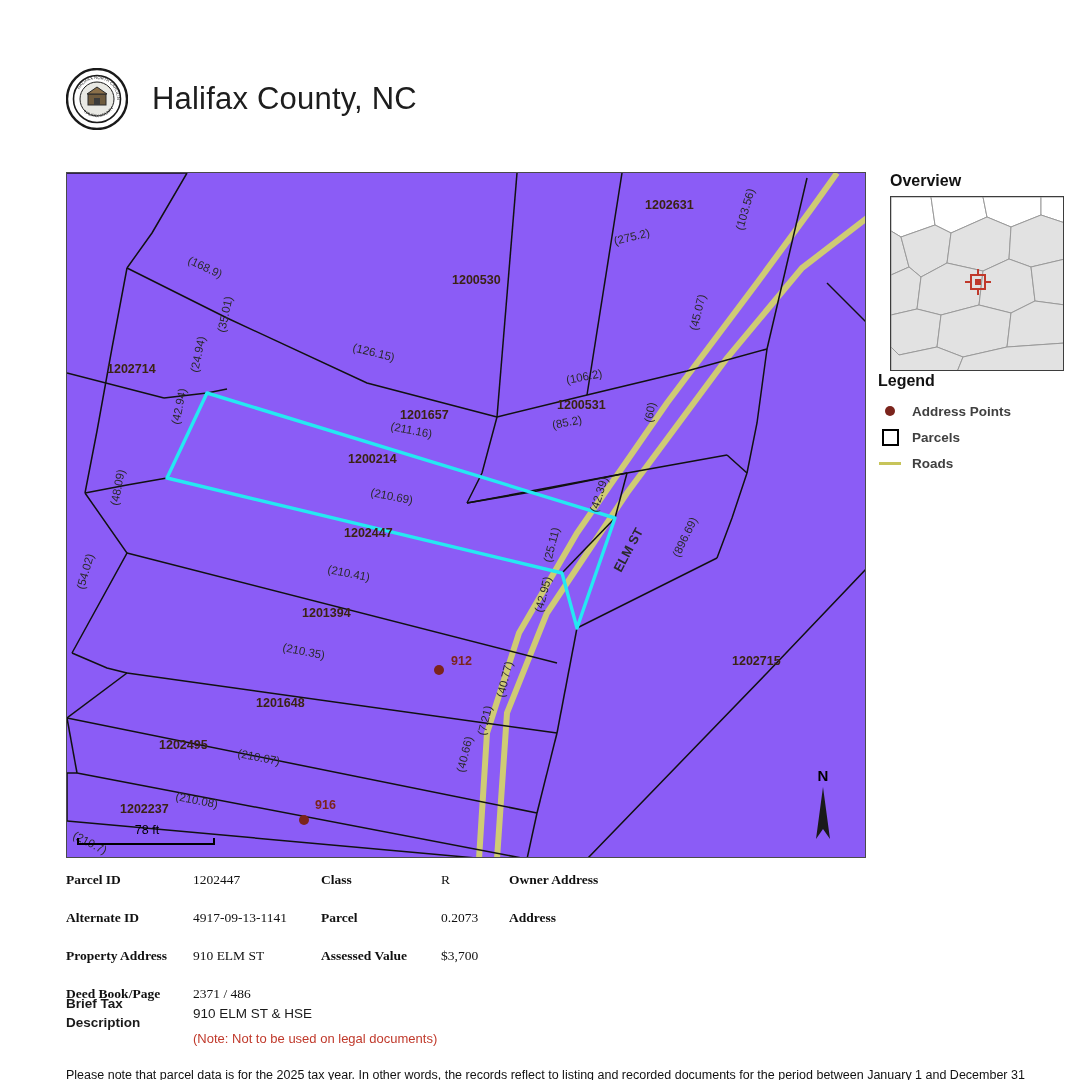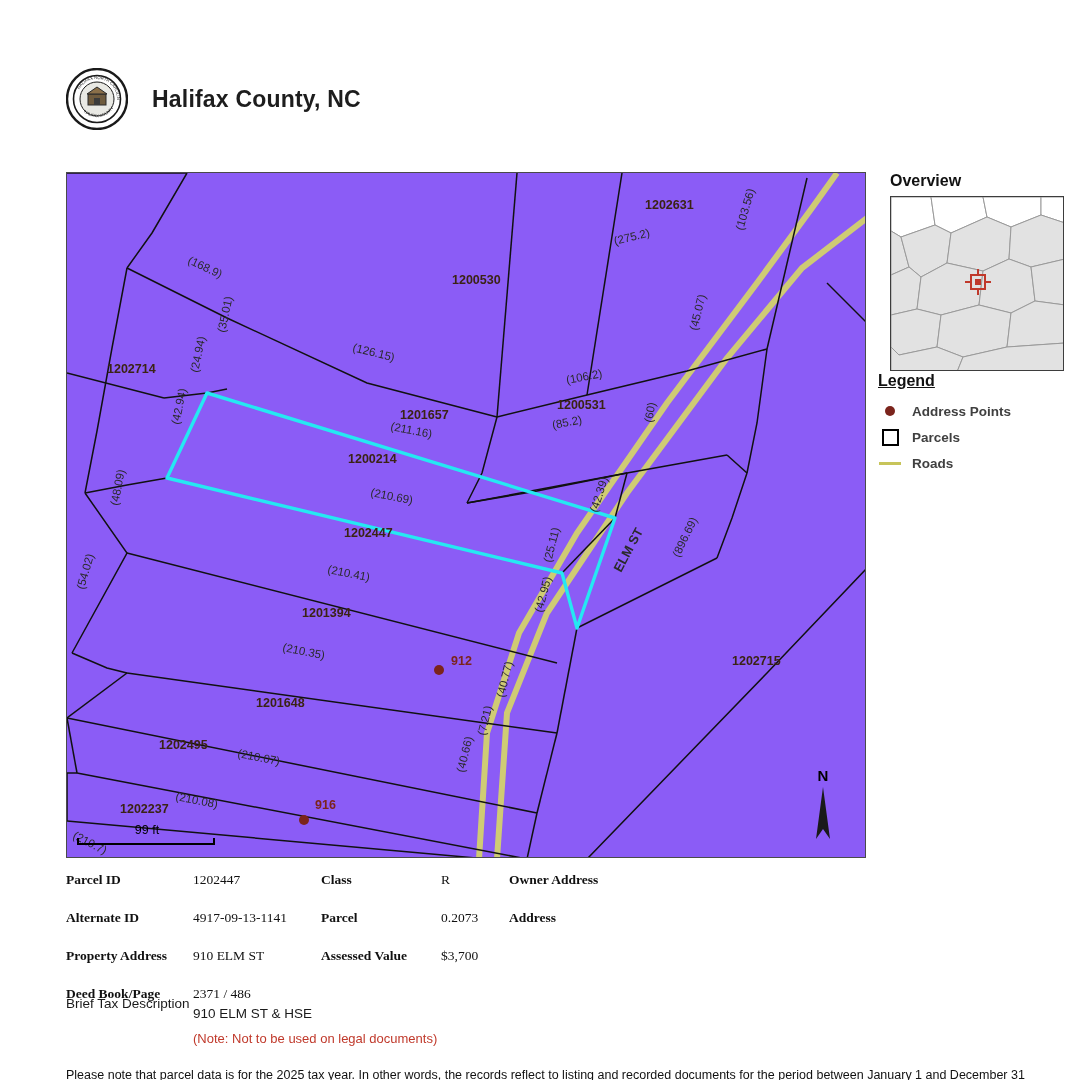--- a/index.html
+++ b/index.html
@@ -14,21 +14,21 @@
   .page { position: relative; width: 1080px; height: 1080px; background:#fff; }
 
   
   .header {
     position: absolute; left: 66px; top: 68px;
     display: flex; align-items: center; gap: 24px;
   }
   .seal { width: 62px; height: 62px; position: relative; }
   .seal svg { display:block; }
   .county-title {
-    font-size: 23px; font-weight: 700; color: #1d1d1d;
+    font-size: 31px; font-weight: 400; color: #1d1d1d;
     letter-spacing: 0.2px;
   }
 
   
   .map-frame {
     position: absolute; left: 66px; top: 172px;
     width: 800px; height: 686px;
     border: 1px solid #4a4a4a;
     background: #8b5cf6;
     overflow: hidden;
@@ -59,21 +59,21 @@
   
   .overview-block {
     position: absolute; left: 878px; top: 172px; width: 176px; padding-left: 12px;
   }
   .ov-title { font-size: 16px; font-weight: 700; margin-bottom: 6px; color:#111; }
   .ov-map {
     width: 174px; height: 175px; border: 1px solid #3d3d3d;
     background: #d9d9d9; position: relative; overflow:hidden;
   }
   .legend-block { position: absolute; left: 878px; top: 372px; width: 190px; }
-  .lg-title { font-size: 16px; font-weight: 700; margin-bottom: 8px; color:#111;text-decoration:underline; }
+  .lg-title { font-size: 16px; font-weight: 700; margin-bottom: 8px; color:#111; }
   .lg-row { display:flex; align-items:center; height: 26px; gap: 10px; }
   .lg-sym { width: 24px; display:flex; justify-content:center; align-items:center; }
   .lg-label { font-size: 13.5px; font-weight: 700; color:#404040; }
   .dot { width: 10px; height: 10px; border-radius: 50%; background:#7b241c; display:block;}
   .sq { width: 17px; height: 17px; border: 2px solid #000; background: #fff; display:block;}
   .ln { width: 22px; height: 3px; background: #c7c45a; display:block;}
 
   
   .attrs {
     position: absolute; left: 66px; top: 872px; width: 800px;
@@ -87,21 +87,21 @@
     font-family: Liberation Serif, serif;
   }
   .k { font-weight: 700; line-height: 16px; }
   .v { font-weight: 400; line-height: 16px; }
 
   .brief {
     position: absolute; left: 66px; top: 994px; width: 800px;
     font-size: 13.5px;
   }
   .brief-grid { display: grid; grid-template-columns: 127px auto; }
-  .brief-k { font-weight: 400; line-height: 19px; }
+  .brief-k { font-weight: 700; line-height: 19px; }
   .brief-v { font-weight: 400; line-height: 19px; padding-top: 10px; }
   .note { color: #c0392b; padding-top: 8px; font-size: 13px; }
 
   .footer {
     position: absolute; left: 66px; top: 1068px; width: 1000px;
     font-size: 12.5px; color: #111; white-space: nowrap; overflow:hidden;
   }
 
   
   .pid { font-size: 12.5px; font-weight: 700; fill: #3b2314; }
@@ -243,21 +243,21 @@
         <circle cx="372" cy="497" r="5" fill="#7b241c"></circle>
         <text class="addr" x="384" y="492">912</text>
         <circle cx="237" cy="647" r="5" fill="#7b241c"></circle>
         <text class="addr" x="248" y="636">916</text>
       </g>
 
       <text class="street" x="554" y="400" transform="rotate(-62 554 400)">ELM ST</text>
     </svg>
 
     <div class="scalebar">
-      <div class="lbl">99 ft</div>
+      <div class="lbl">78 ft</div>
       <div class="bar"></div>
     </div>
 
     <div class="northarrow">
       <div class="n">N</div>
       <svg width="40" height="60" viewBox="0 0 40 60">
         <polygon points="20,4 27,56 20,46 13,56" fill="#1a1a1a"></polygon>
       </svg>
     </div>
   </div>

